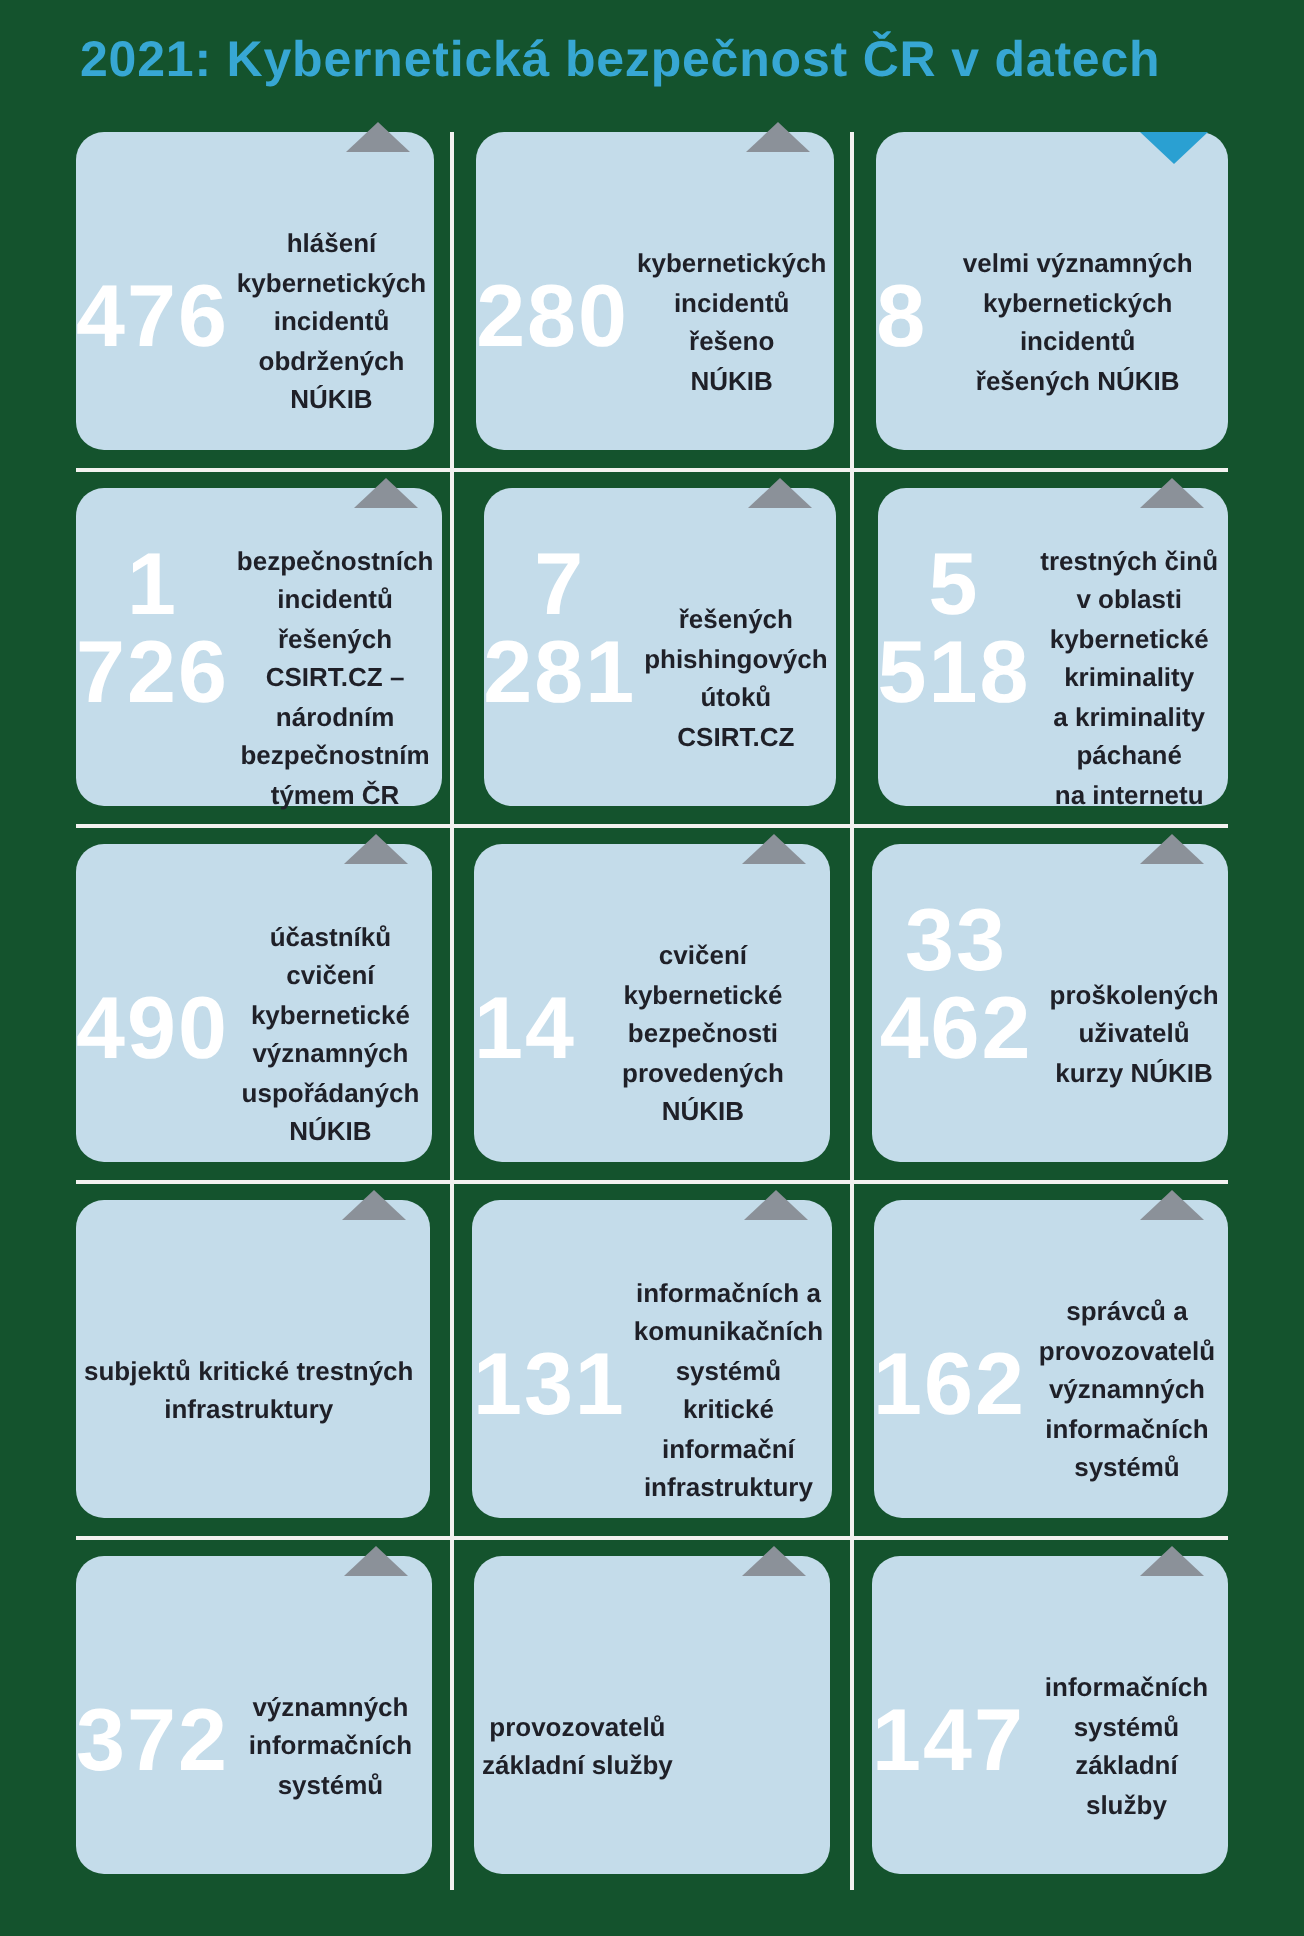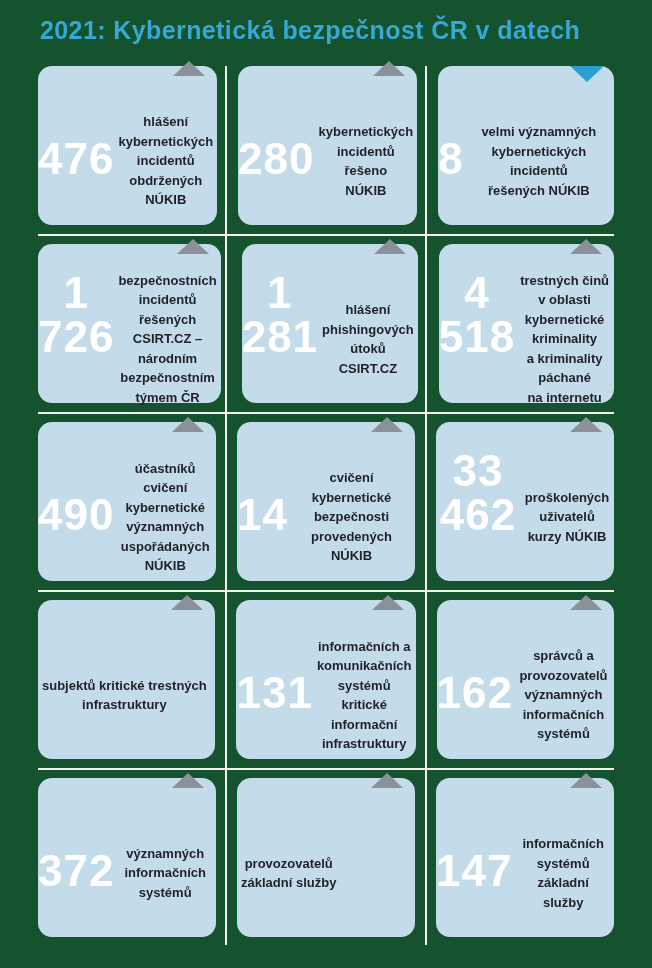--- a/index.html
+++ b/index.html
@@ -156,27 +156,27 @@
     <div class="row">
       <div class="card">
         <span class="tri" data-trend="up"></span>
         <div class="value">1 726</div>
         <div class="desc">bezpečnostních incidentů
 řešených CSIRT.CZ – národním
 bezpečnostním týmem ČR</div>
       </div>
       <div class="card">
         <span class="tri" data-trend="up"></span>
-        <div class="value">1 281</div>
-        <div class="desc">hlášení phishingových
+        <div class="value">7 281</div>
+        <div class="desc">řešených phishingových
 útoků CSIRT.CZ</div>
       </div>
       <div class="card">
         <span class="tri" data-trend="up"></span>
-        <div class="value">4 518</div>
+        <div class="value">5 518</div>
         <div class="desc">trestných činů v oblasti
 kybernetické kriminality
 a kriminality páchané
 na internetu</div>
       </div>
     </div>
 
     <div class="gap">
       <div class="hline"></div>
     </div>

